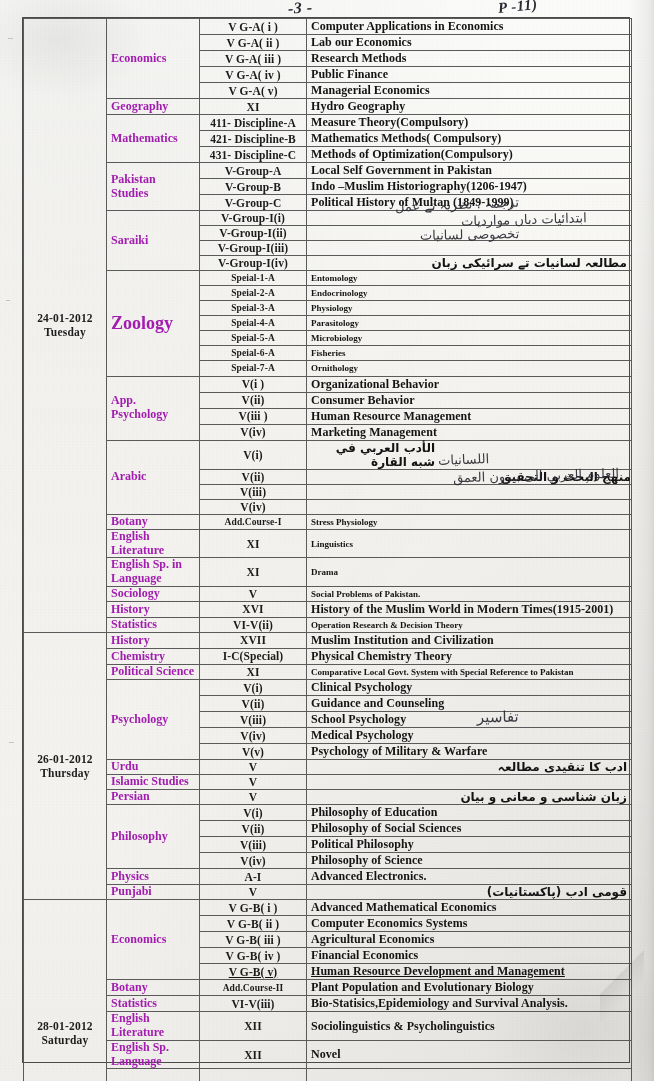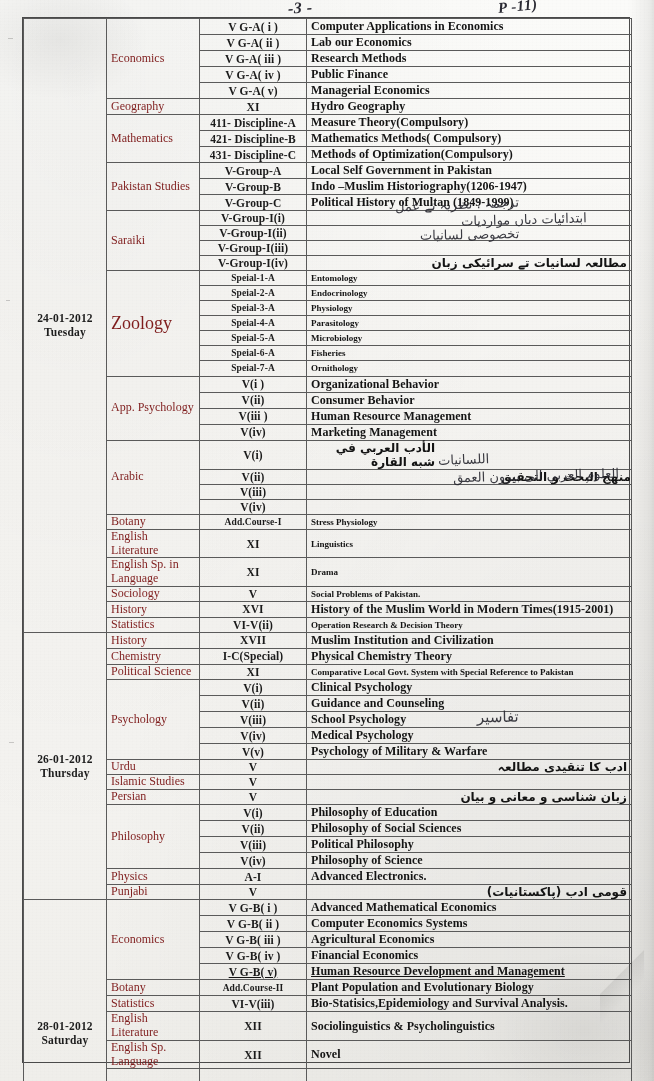--- a/index.html
+++ b/index.html
@@ -71,22 +71,22 @@
   td.date{
     text-align:center;
     font-size:11.5px;
     line-height:1.25;
     font-weight:600;
     color:#1d1d1d;
     letter-spacing:.2px;
   }
   td.subj{
     font-size:12px;
-    font-weight:400;
-    color:#7f1d1d;
+    font-weight:700;
+    color:#a21caf;
     padding-left:6px;
     line-height:1.15;
   }
   td.subj.big{font-size:18px;}
   td.code{
     text-align:center;
     font-size:11.5px;
     font-weight:700;
     color:#1b1b1b;
     letter-spacing:.1px;

